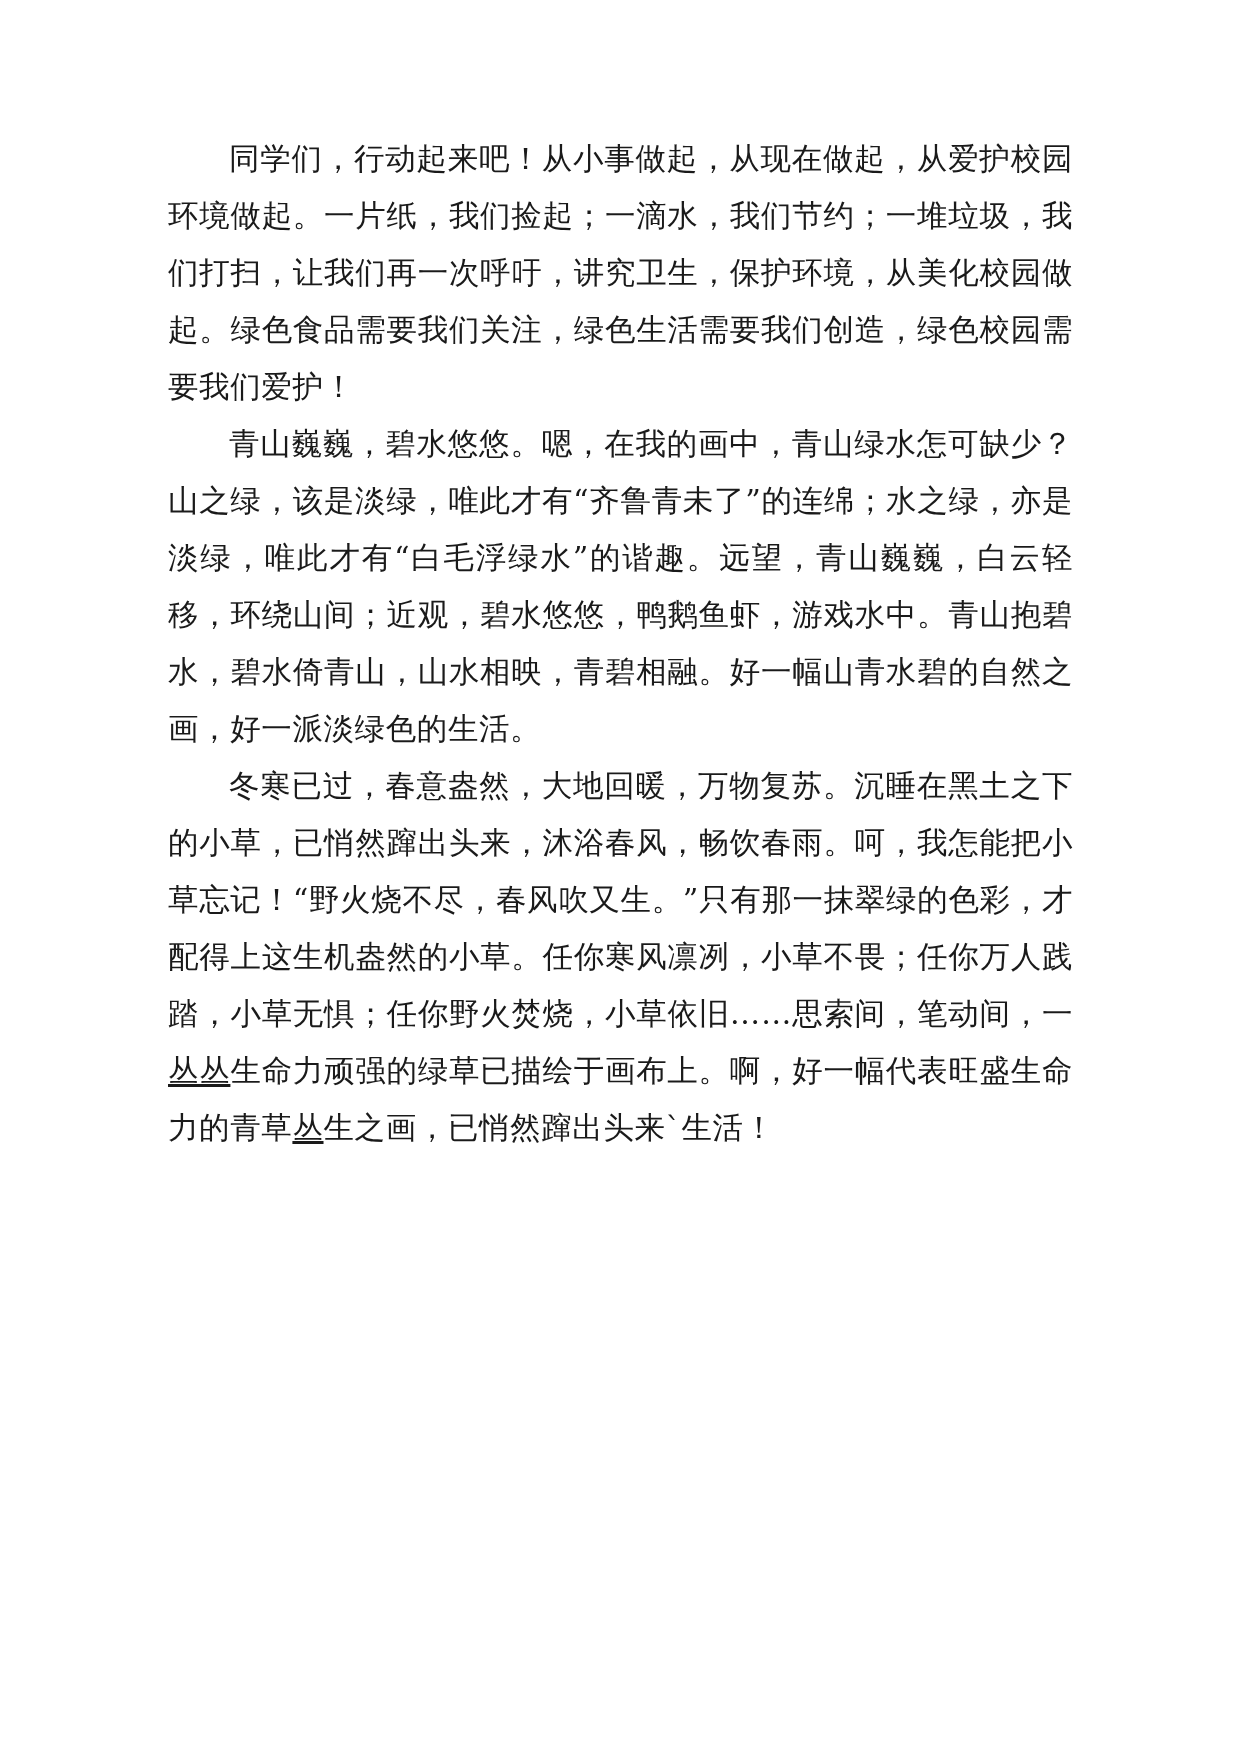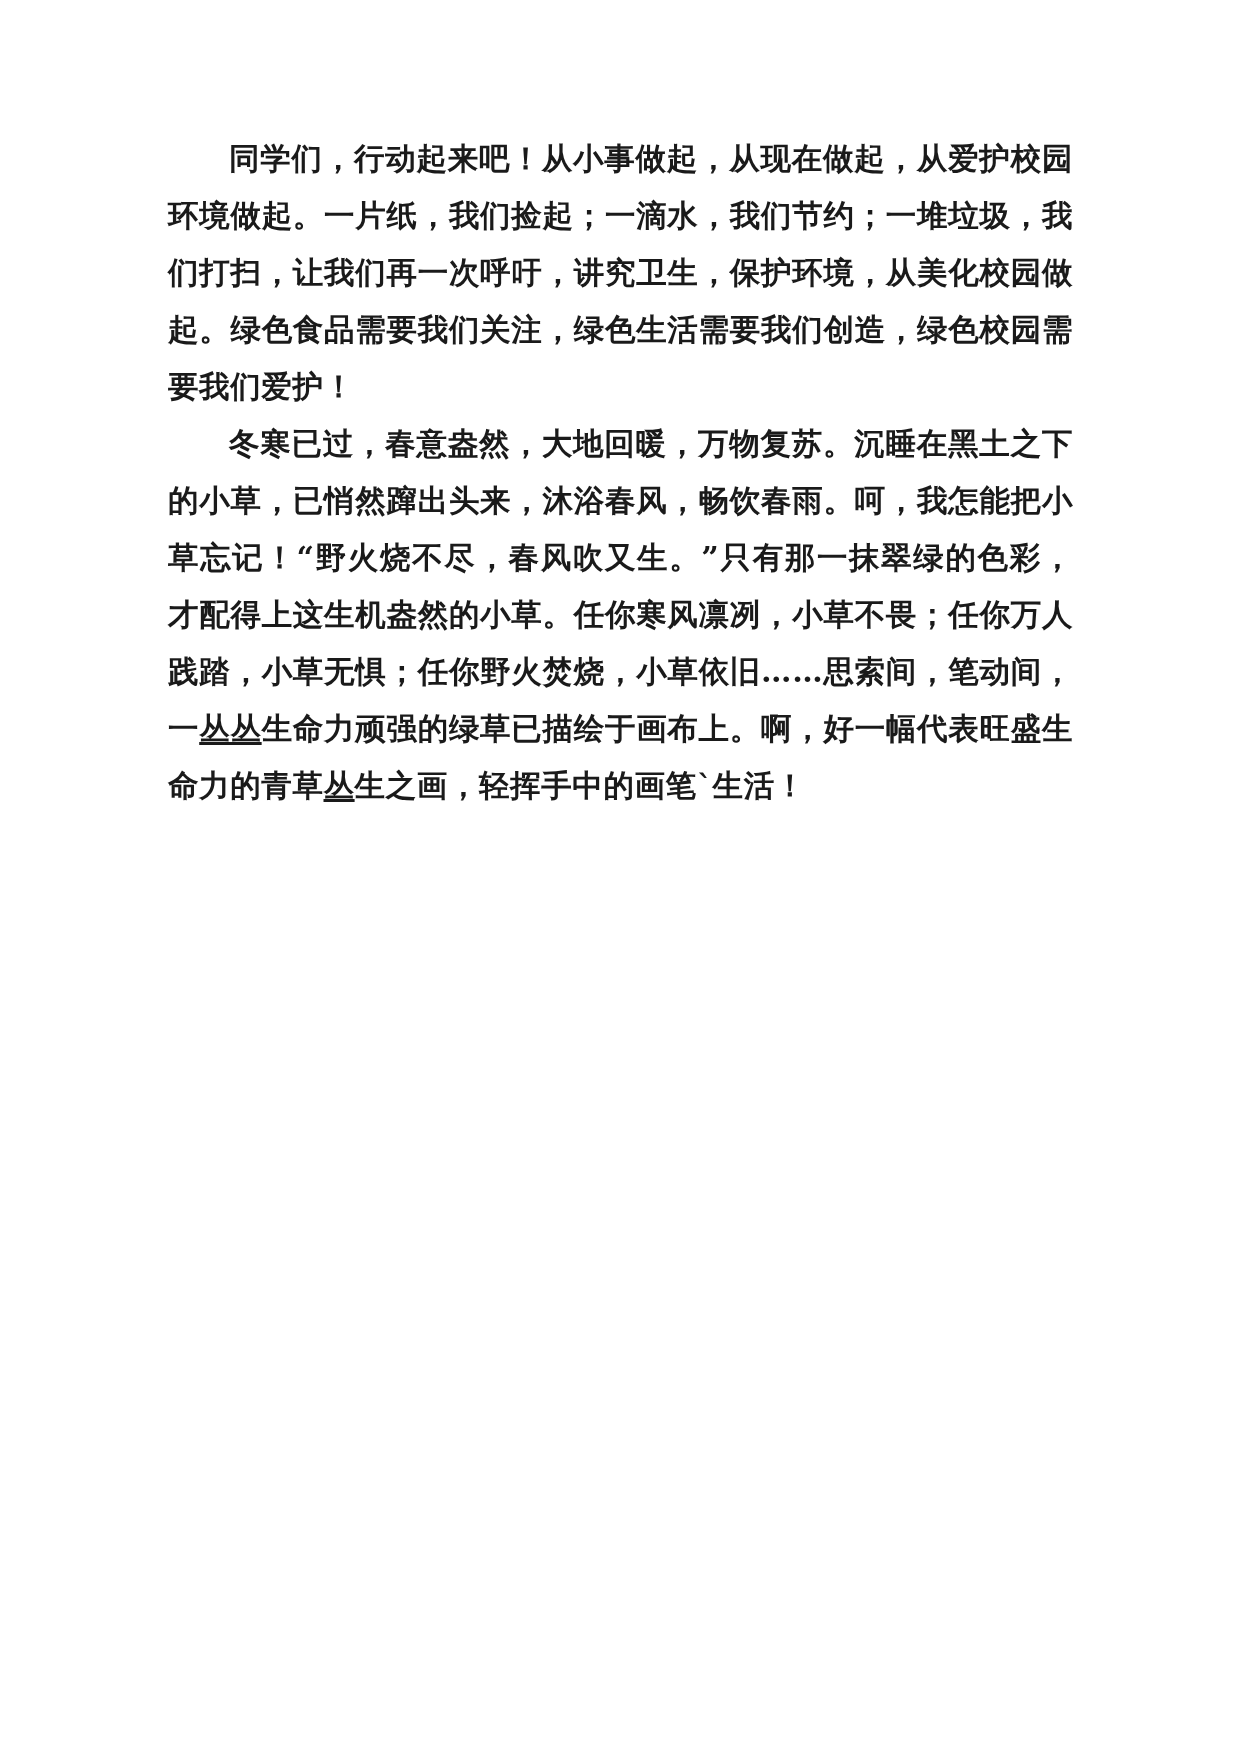--- a/index.html
+++ b/index.html
@@ -27,21 +27,20 @@
     line-height: 57px;
     letter-spacing: 0.6px;
     text-align: justify;
     text-justify: inter-ideograph;
   }
   p {
     margin: 0;
   }
   .para {
     text-indent: 2em;
-    font-weight: bold;
   }
   .heading-line {
     text-indent: 2em;
   }
   .title-run {
     margin-right: 2.2em;
   }
   .subhead {
     text-indent: 2em;
   }
@@ -53,18 +52,19 @@
 </head>
 <body>
 
 <div class="page">
   <div class="doc-body">
 
     <p class="para">同学们，行动起来吧！从小事做起，从现在做起，从爱护校园环境做起。一片纸，我们捡起；一滴水，我们节约；一堆垃圾，我们打扫，让我们再一次呼吁，讲究卫生，保护环境，从美化校园做起。绿色食品需要我们关注，绿色生活需要我们创造，绿色校园需要我们爱护！</p>
 
 
 
+    <p class="para">青山巍巍，碧水悠悠。嗯，在我的画中，青山绿水怎可缺少？山之绿，该是淡绿，唯此才有“齐鲁青未了”的连绵；水之绿，亦是淡绿，唯此才有“白毛浮绿水”的谐趣。远望，青山巍巍，白云轻移，环绕山间；近观，碧水悠悠，鸭鹅鱼虾，游戏水中。青山抱碧水，碧水倚青山，山水相映，青碧相融。好一幅山青水碧的自然之画，好一派淡绿色的生活。</p>
 
 
-    <p class="para"><span>冬寒已过，春意盎然，大地回暖，万物复苏。沉睡在黑土之下的小草，已悄然蹿出头来，沐浴春风，畅饮春雨。呵，我怎能把小草忘记！“野火烧不尽，春风吹又生。”只有那一抹翠绿的色彩，才配得上这生机盎然的小草。任你寒风凛冽，小草不畏；任你万人践踏，小草无惧；任你野火焚烧，小草依旧……思索间，笔动间，一</span><span class="underline-char">丛丛</span><span>生命力顽强的绿草已描绘于画布上。啊，好一幅代表旺盛生命力的青草</span><span class="underline-char">丛</span><span>生之画，轻挥手中的画笔`生活！</span></p>
+    <p class="para"><span>冬寒已过，春意盎然，大地回暖，万物复苏。沉睡在黑土之下的小草，已悄然蹿出头来，沐浴春风，畅饮春雨。呵，我怎能把小草忘记！“野火烧不尽，春风吹又生。”只有那一抹翠绿的色彩，才配得上这生机盎然的小草。任你寒风凛冽，小草不畏；任你万人践踏，小草无惧；任你野火焚烧，小草依旧……思索间，笔动间，一</span><span class="underline-char">丛丛</span><span>生命力顽强的绿草已描绘于画布上。啊，好一幅代表旺盛生命力的青草</span><span class="underline-char">丛</span><span>生之画，已悄然蹿出头来`生活！</span></p>
 
   </div>
 </div>
 
 </body></html>

